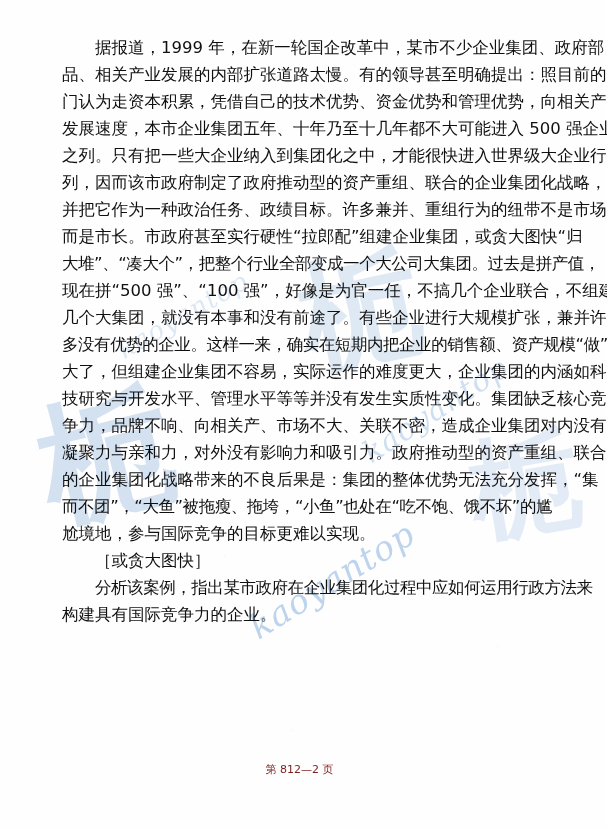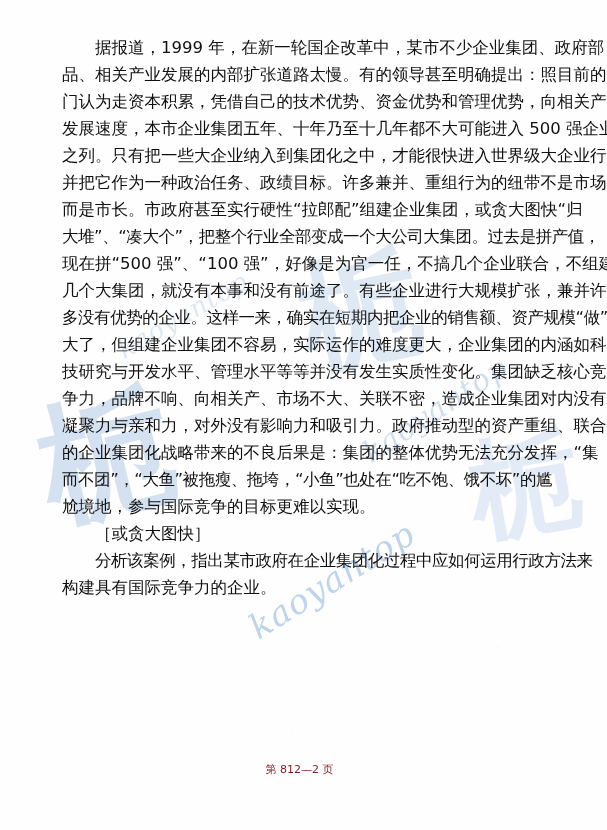--- a/index.html
+++ b/index.html
@@ -103,20 +103,21 @@
     <div class="wm-script t3">kaoyantop</div>
   </div>
 
   <div id="body-text">
 
     <div class="line indent">据报道，1999 年，在新一轮国企改革中，某市不少企业集团、政府部</div>
     <div class="line">品、相关产业发展的内部扩张道路太慢。有的领导甚至明确提出：照目前的</div>
     <div class="line">门认为走资本积累，凭借自己的技术优势、资金优势和管理优势，向相关产</div>
     <div class="line">发展速度，本市企业集团五年、十年乃至十几年都不大可能进入 500 强企业</div>
     <div class="line">之列。只有把一些大企业纳入到集团化之中，才能很快进入世界级大企业行</div>
+    <div class="line">列，因而该市政府制定了政府推动型的资产重组、联合的企业集团化战略，</div>
     <div class="line">并把它作为一种政治任务、政绩目标。许多兼并、重组行为的纽带不是市场</div>
     <div class="line">而是市长。市政府甚至实行硬性“拉郎配”组建企业集团，或贪大图快“归</div>
     <div class="line tight">大堆”、“凑大个”，把整个行业全部变成一个大公司大集团。过去是拼产值，</div>
     <div class="line">现在拼“500 强”、“100 强”，好像是为官一任，不搞几个企业联合，不组建</div>
     <div class="line">几个大集团，就没有本事和没有前途了。有些企业进行大规模扩张，兼并许</div>
     <div class="line tight">多没有优势的企业。这样一来，确实在短期内把企业的销售额、资产规模“做”</div>
     <div class="line">大了，但组建企业集团不容易，实际运作的难度更大，企业集团的内涵如科</div>
     <div class="line">技研究与开发水平、管理水平等等并没有发生实质性变化。集团缺乏核心竞</div>
     <div class="line">争力，品牌不响、向相关产、市场不大、关联不密，造成企业集团对内没有</div>
     <div class="line">凝聚力与亲和力，对外没有影响力和吸引力。政府推动型的资产重组、联合</div>

